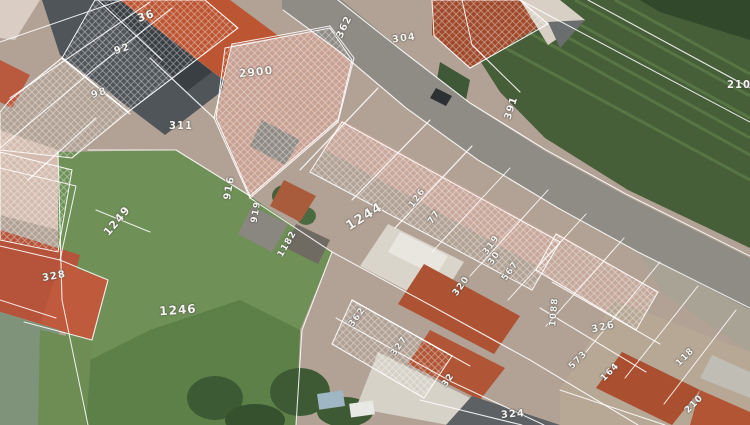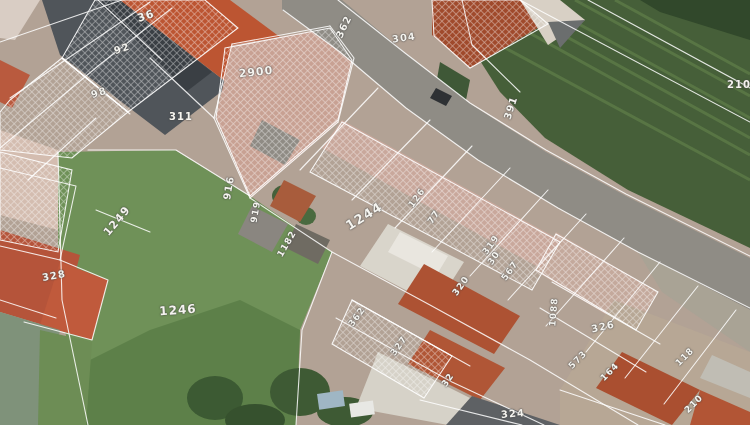--- a/index.html
+++ b/index.html
@@ -168,21 +168,21 @@
         <polyline points="552,282 660,344" class="cad-line" stroke="#ffffff"></polyline>
         <polyline points="540,308 646,372" class="cad-line" stroke="#ffffff"></polyline>
         <polyline points="560,390 665,425" class="cad-line" stroke="#ffffff"></polyline>
       </g>
   </svg>
 
   <div id="labels-layer">
       <span class="map-label" style="left: 146px; top: 16px; font-size: 11px; color: rgb(245, 244, 239); transform: translate(-50%, -50%) rotate(-18deg);">36</span>
       <span class="map-label" style="left: 122px; top: 49px; font-size: 10px; color: rgb(245, 244, 239); transform: translate(-50%, -50%) rotate(-18deg);">92</span>
       <span class="map-label" style="left: 99px; top: 93px; font-size: 10px; color: rgb(245, 244, 239); transform: translate(-50%, -50%) rotate(-18deg);">98</span>
-      <span class="map-label" style="left: 181px; top: 117px; font-size: 10px; color: rgb(245, 244, 239); transform: translate(-50%, -50%) rotate(0deg);">311</span>
+      <span class="map-label" style="left: 181px; top: 126px; font-size: 10px; color: rgb(245, 244, 239); transform: translate(-50%, -50%) rotate(0deg);">311</span>
       <span class="map-label" style="left: 256px; top: 72px; font-size: 11px; color: rgb(245, 244, 239); transform: translate(-50%, -50%) rotate(-6deg);">2900</span>
       <span class="map-label" style="left: 344px; top: 27px; font-size: 10px; color: rgb(245, 244, 239); transform: translate(-50%, -50%) rotate(-65deg);">362</span>
       <span class="map-label" style="left: 404px; top: 38px; font-size: 10px; color: rgb(245, 244, 239); transform: translate(-50%, -50%) rotate(-8deg);">304</span>
       <span class="map-label" style="left: 511px; top: 108px; font-size: 10px; color: rgb(245, 244, 239); transform: translate(-50%, -50%) rotate(-72deg);">391</span>
       <span class="map-label" style="left: 739px; top: 85px; font-size: 10px; color: rgb(245, 244, 239); transform: translate(-50%, -50%) rotate(0deg);">210</span>
       <span class="map-label" style="left: 229px; top: 188px; font-size: 10px; color: rgb(245, 244, 239); transform: translate(-50%, -50%) rotate(-80deg);">916</span>
       <span class="map-label" style="left: 256px; top: 212px; font-size: 9px; color: rgb(245, 244, 239); transform: translate(-50%, -50%) rotate(-80deg);">919</span>
       <span class="map-label" style="left: 287px; top: 244px; font-size: 9px; color: rgb(245, 244, 239); transform: translate(-50%, -50%) rotate(-60deg);">1182</span>
       <span class="map-label" style="left: 364px; top: 216px; font-size: 13px; color: rgb(245, 244, 239); transform: translate(-50%, -50%) rotate(-32deg);">1244</span>
       <span class="map-label" style="left: 417px; top: 198px; font-size: 9px; color: rgb(245, 244, 239); transform: translate(-50%, -50%) rotate(-55deg);">126</span>

